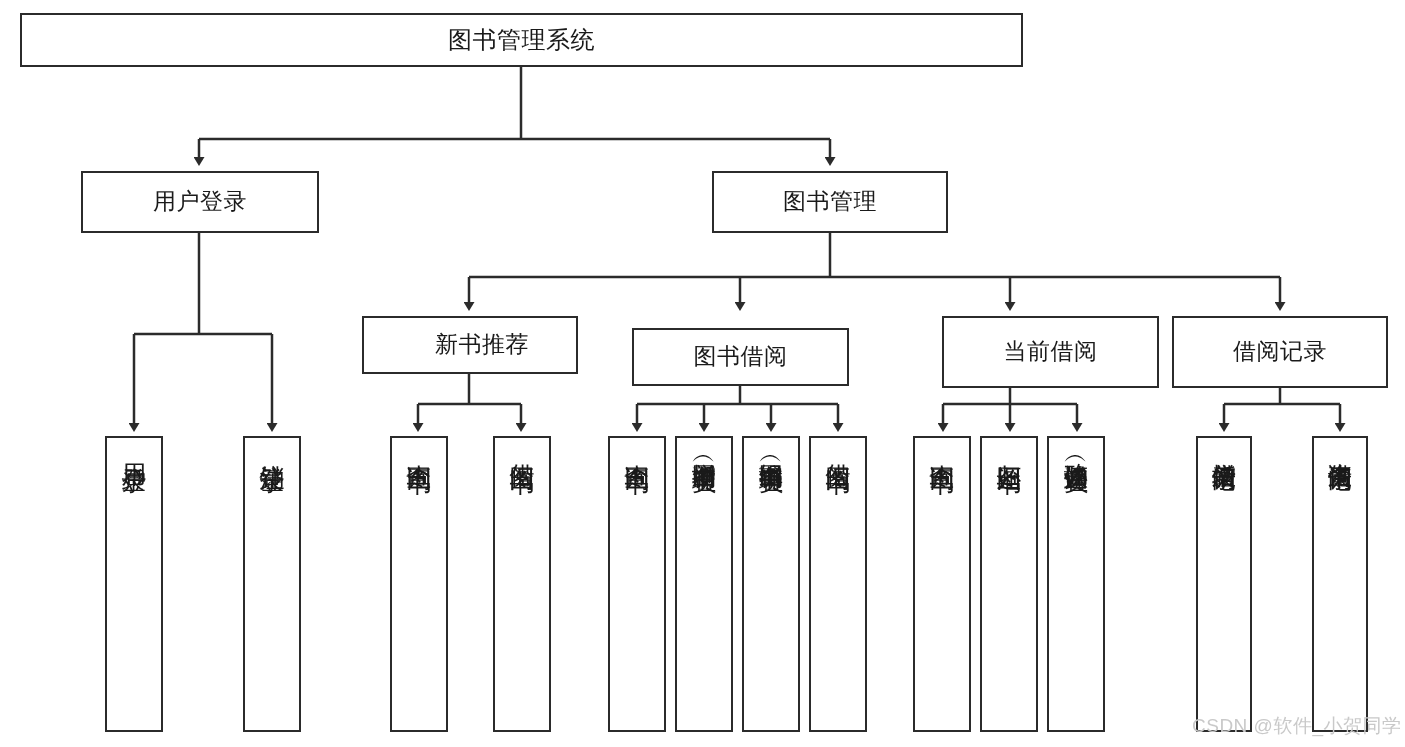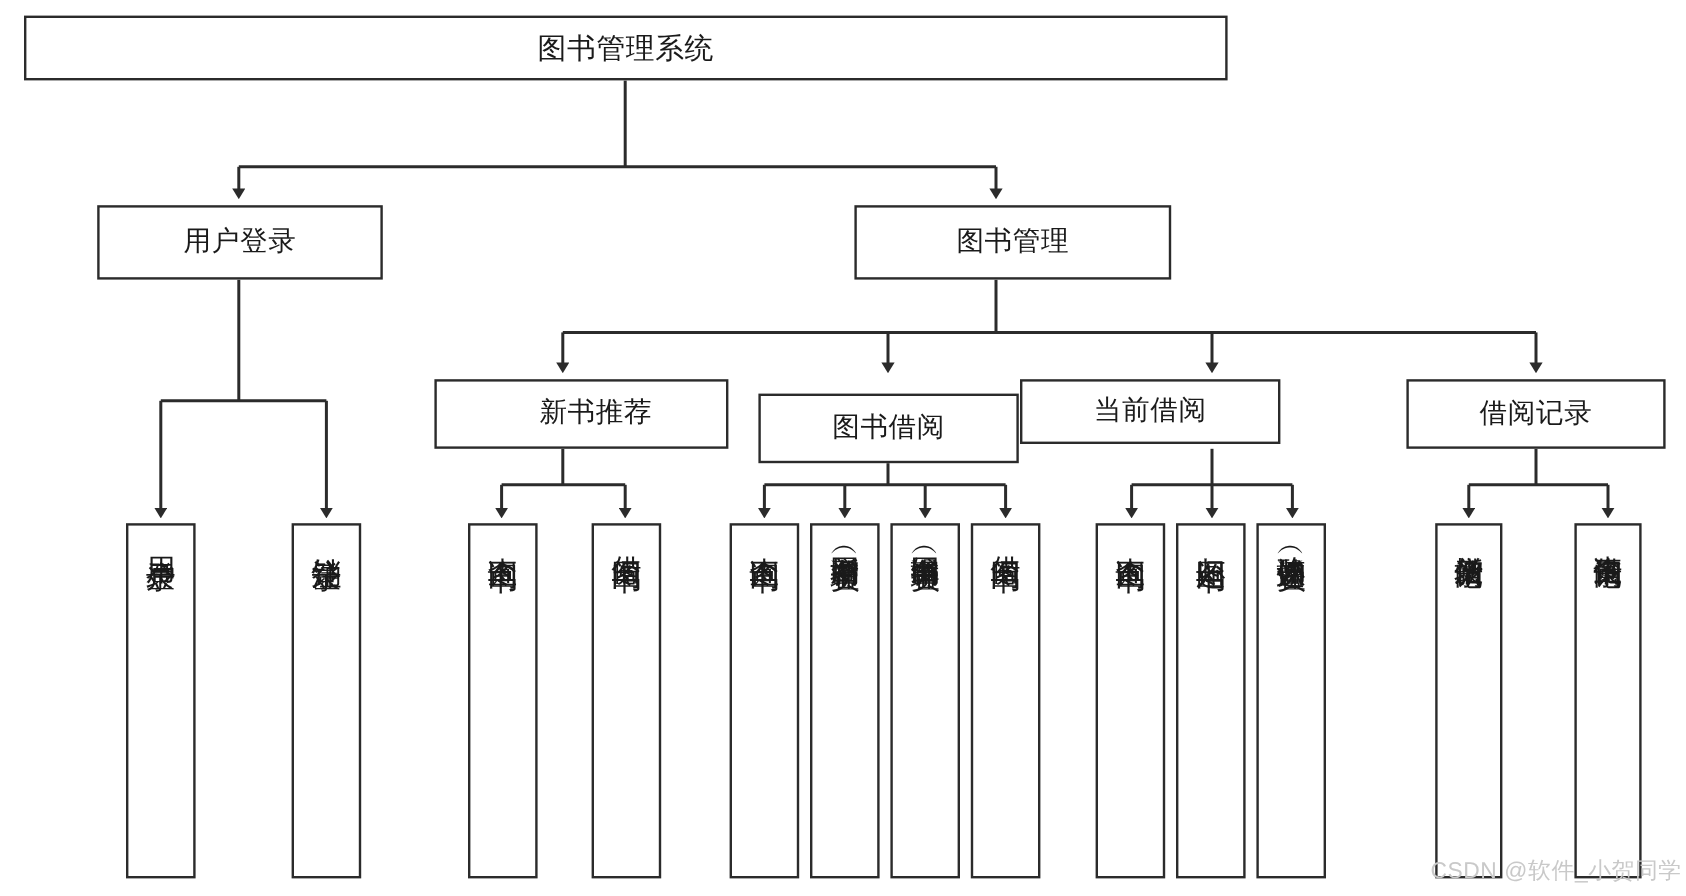--- a/index.html
+++ b/index.html
@@ -128,37 +128,37 @@
   </svg>
 
   <div class="node root horizontal" style="left:20px; top:13px; width:1003px; height:54px;">
     <span class="label">图书管理系统</span>
   </div>
 
   <div class="node horizontal" style="left:81px; top:171px; width:238px; height:62px;">
     <span class="label">用户登录</span>
   </div>
 
-  <div class="node horizontal" style="left:712px; top:171px; width:264px; height:62px;">
+  <div class="node horizontal" style="left:712px; top:171px; width:236px; height:62px;">
     <span class="label">图书管理</span>
   </div>
 
-  <div class="node horizontal" style="left:362px; top:316px; width:245px; height:58px;padding-left:24px;">
+  <div class="node horizontal" style="left:362px; top:316px; width:216px; height:58px;padding-left:24px;">
     <span class="label">新书推荐</span>
   </div>
 
   <div class="node horizontal" style="left:632px; top:328px; width:217px; height:58px;">
     <span class="label">图书借阅</span>
   </div>
 
-  <div class="node horizontal" style="left:850px; top:316px; width:217px; height:54px;">
+  <div class="node horizontal" style="left:942px; top:316px; width:217px; height:72px;">
     <span class="label">当前借阅</span>
   </div>
 
-  <div class="node horizontal" style="left:1172px; top:316px; width:216px; height:58px;font-family:Liberation Serif, serif;">
+  <div class="node horizontal" style="left:1172px; top:316px; width:216px; height:72px;">
     <span class="label">借阅记录</span>
   </div>
 
   <div class="node vertical" style="left:105px; top:436px; width:58px; height:296px;">
     <span class="label">用户登录</span>
   </div>
 
   <div class="node vertical" style="left:243px; top:436px; width:58px; height:296px;">
     <span class="label">注销登录</span>
   </div>

